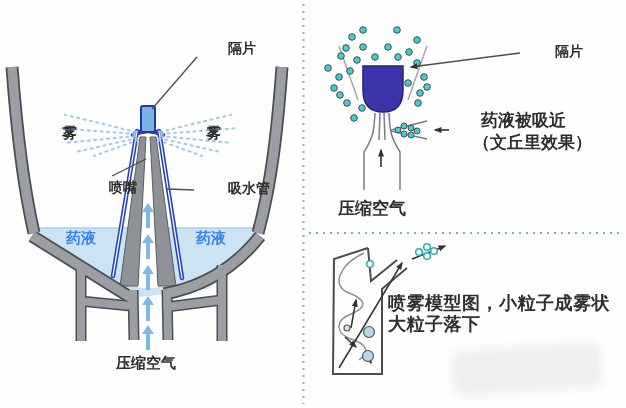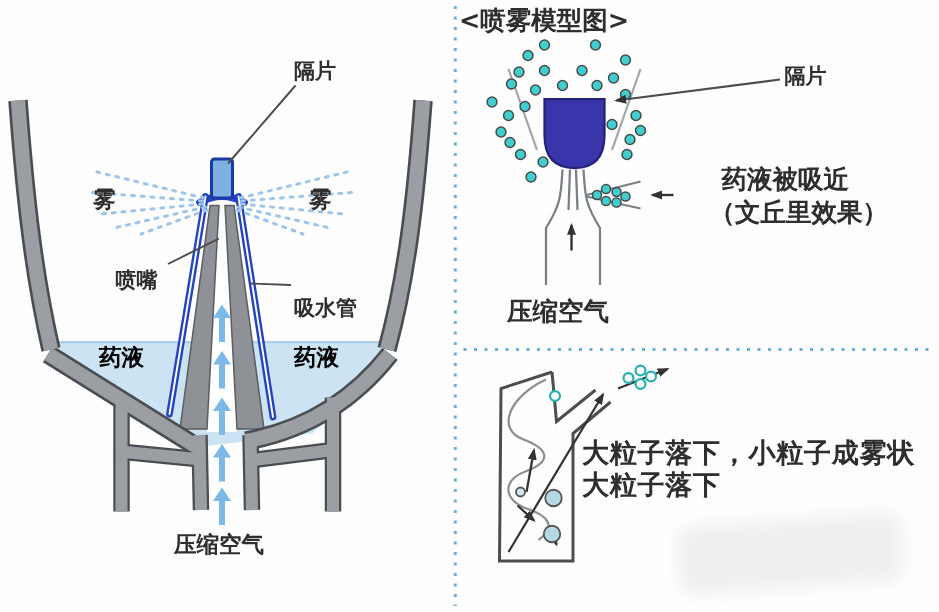--- a/index.html
+++ b/index.html
@@ -7,25 +7,25 @@
     position:relative; width:626px; height:408px; overflow:hidden;
     background:#fefefe;
     font-family:"DejaVu Sans","Liberation Sans",sans-serif;
   }
   #diagram-svg { position:absolute; left:0; top:0; }
   .lbl {
     position:absolute; font-weight:bold; color:#2e2e2e;
     white-space:nowrap; line-height:1.15;
     font-family:"DejaVu Sans","Liberation Sans",sans-serif;
   }
-  .s14 { font-size:14px; }
+  .s14 { font-size:14px;margin-left:32px; }
   .s15 { font-size:15px; }
   .s17 { font-size:17px; }
   .s18 { font-size:18px; }
-  .liquid-text { color:#000000;text-align:right; }
+  .liquid-text { color:#3b82f6;text-align:right; }
   .caption { line-height:21px; letter-spacing:0.5px; }
   #watermark {
     position:absolute; left:452px; top:346px; width:150px; height:46px;
     background:rgba(185,185,185,0.22); border-radius:10px;
     transform:rotate(-4deg); filter:blur(5px);
   }
 </style>
 </head>
 <body>
 
@@ -203,30 +203,29 @@
         <circle cx="427" cy="256" r="3.3"></circle>
         <circle cx="434" cy="251" r="3.3"></circle>
       </g>
     </g>
   </svg>
 
   <div class="lbl s14" style="left:196px; top:40px;">隔片</div>
   <div class="lbl s15" style="left:62px; top:125px;">雾</div>
   <div class="lbl s15" style="left:206px; top:125px;">雾</div>
   <div class="lbl s14" style="left:77px; top:179px;">喷嘴</div>
-  <div class="lbl s14" style="left:196px; top:198px;">吸水管</div>
+  <div class="lbl s14" style="left:196px; top:180px;">吸水管</div>
   <div class="lbl s15 liquid-text" style="left:66px; top:230px;">药液</div>
   <div class="lbl s15 liquid-text" style="left:196px; top:230px;">药液</div>
   <div class="lbl s15" style="left:116px; top:355px;">压缩空气</div>
 
-  <div class="lbl s17" style="left:306px; top:5px;">&lt;喷雾模型图&gt;</div>
   <div class="lbl s14" style="left:523px; top:43px;">隔片</div>
   <div class="lbl s17" style="left:473px; top:133px;">（文丘里效果）</div>
   <div class="lbl s17" style="left:481px; top:111px;">药液被吸近</div>
   <div class="lbl s17" style="left:338px; top:199px;">压缩空气</div>
 
   <div class="lbl s18 caption" style="left:388px; top:292px;">
-    <div>大粒子落下，小粒子成雾状</div>
+    <div>喷雾模型图，小粒子成雾状</div>
     <div>大粒子落下</div>
   </div>
 
   <div id="watermark"></div>
 </div>
 
 </body></html>

